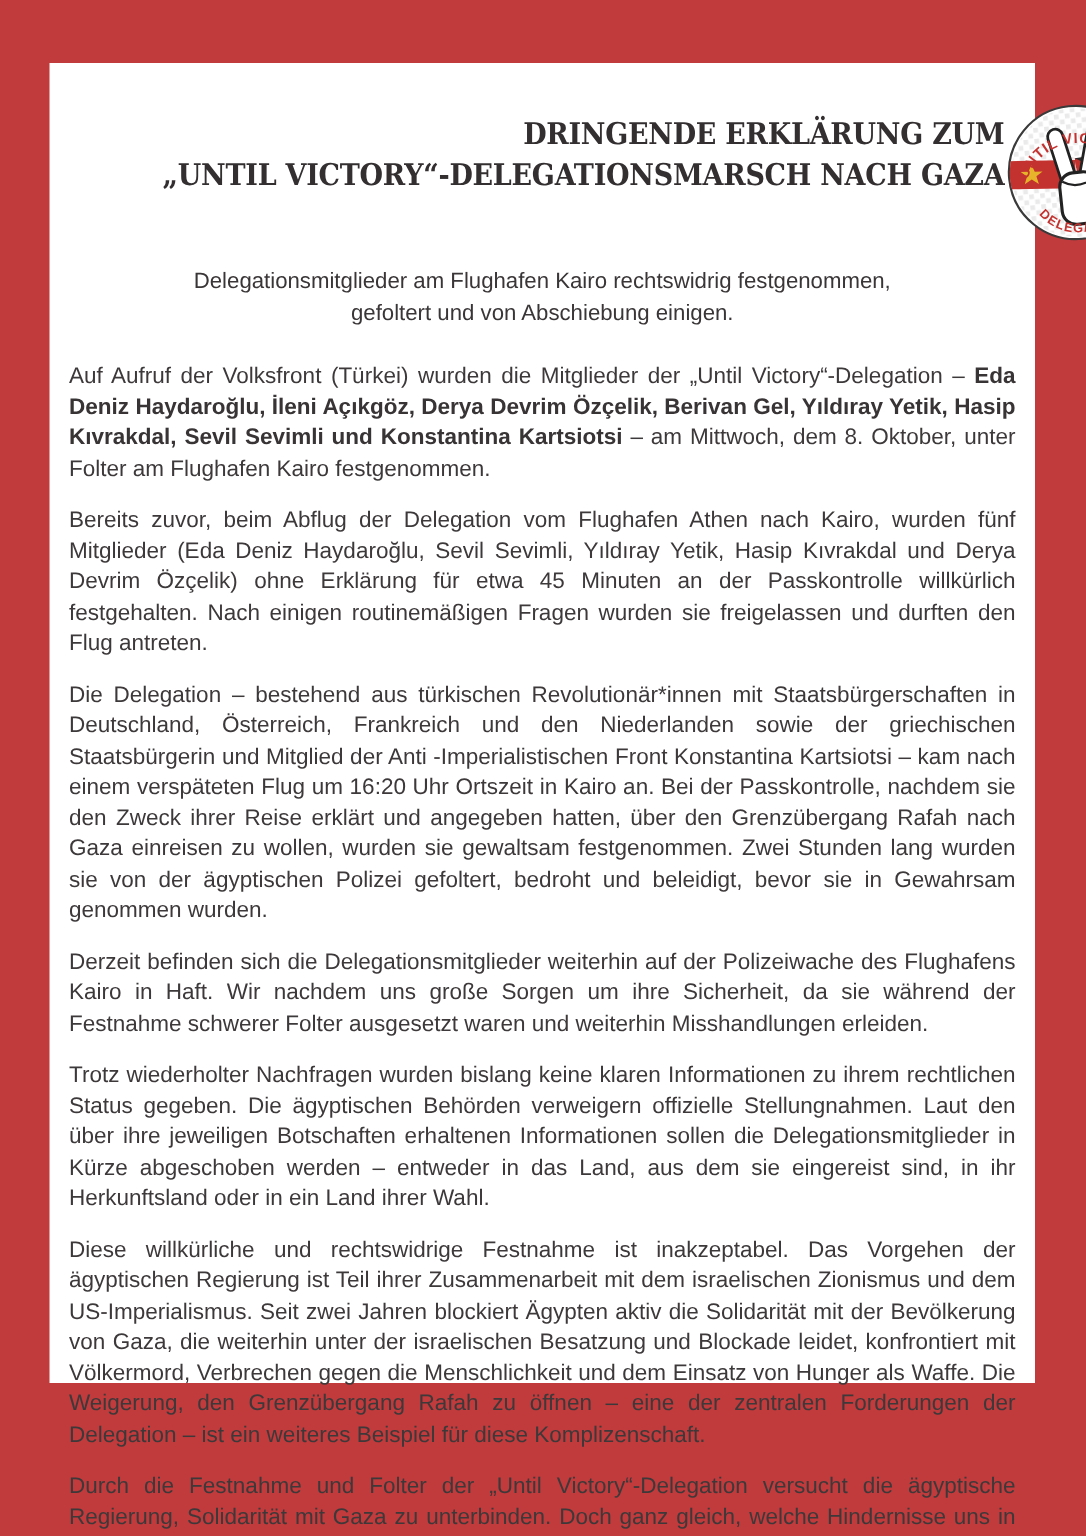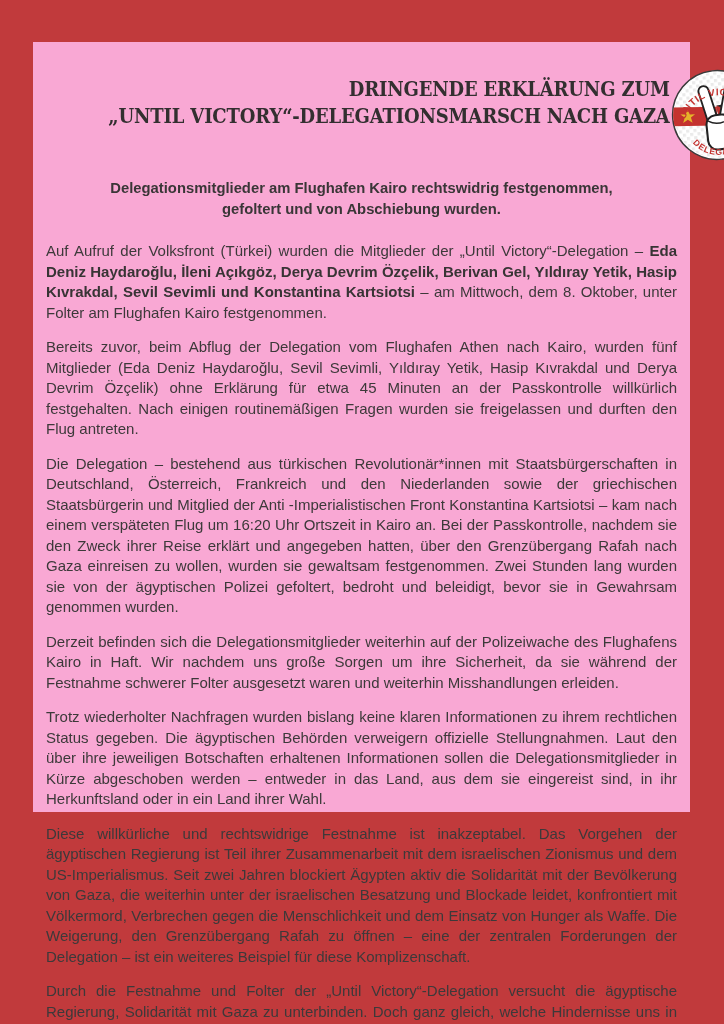--- a/index.html
+++ b/index.html
@@ -3,22 +3,22 @@
 <meta charset="utf-8">
 <style>
   html,body{margin:0;padding:0;}
   body{
     width:724px;height:1024px;position:relative;
     background:#c13a3c;
     font-family:"Liberation Sans",sans-serif;
     overflow:hidden;
   }
   .sheet{
-    position:absolute;left:33px;top:42px;width:657px;height:770px;
-    background:#f9a8d4;
+    position:absolute;left:33px;top:42px;width:657px;height:880px;
+    background:#ffffff;
   }
   .inner{padding:24px 13px 0 13px;}
 
   
   .header-row{display:flex;align-items:flex-start;}
   .title-block{flex:1;padding-top:10px;}
   .title-line{
     font-family:"DejaVu Serif",serif;
     font-weight:800;
     font-size:20px;line-height:27px;
@@ -29,21 +29,21 @@
     transform-origin:100% 50%;
     letter-spacing:-0.2px;
   }
   .logo-box{width:104px;display:flex;justify-content:center;padding-top:2px;}
   .logo-svg{transform:rotate(-6deg);}
 
   
   .subtitle{
     margin-top:16px;
     text-align:center;
-    font-weight:bold;
+    font-weight:normal;
     font-size:14.8px;line-height:21px;
     color:#3a3637;
   }
 
   
   .body-text{margin-top:21px;}
   .para{
     margin:0 0 14px 0;
     text-align:justify;
     font-size:15px;line-height:20.5px;
@@ -109,21 +109,21 @@
           </text>
           <text font-family="Liberation Sans, sans-serif" font-size="8.2" font-weight="bold" fill="#c4322f" letter-spacing="0.8">
             <textPath href="#arcBottom" startOffset="50%" text-anchor="middle">DELEGATION</textPath>
           </text>
         </svg>
       </div>
     </div>
 
     <div class="subtitle">
       <div>Delegationsmitglieder am Flughafen Kairo rechtswidrig festgenommen,</div>
-      <div>gefoltert und von Abschiebung wurden.</div>
+      <div>gefoltert und von Abschiebung einigen.</div>
     </div>
 
     <div class="body-text">
       <p class="para"><span>Auf Aufruf der Volksfront (Türkei) wurden die Mitglieder der „Until Victory“-Delegation – </span><b>Eda Deniz Haydaroğlu, İleni Açıkgöz, Derya Devrim Özçelik, Berivan Gel, Yıldıray Yetik, Hasip Kıvrakdal, Sevil Sevimli und Konstantina Kartsiotsi</b><span> – am Mittwoch, dem 8. Oktober, unter Folter am Flughafen Kairo festgenommen.</span></p>
 
       <p class="para">Bereits zuvor, beim Abflug der Delegation vom Flughafen Athen nach Kairo, wurden fünf Mitglieder (Eda Deniz Haydaroğlu, Sevil Sevimli, Yıldıray Yetik, Hasip Kıvrakdal und Derya Devrim Özçelik) ohne Erklärung für etwa 45 Minuten an der Passkontrolle willkürlich festgehalten. Nach einigen routinemäßigen Fragen wurden sie freigelassen und durften den Flug antreten.</p>
       <p class="para">Die Delegation – bestehend aus türkischen Revolutionär*innen mit Staatsbürgerschaften in Deutschland, Österreich, Frankreich und den Niederlanden sowie der griechischen Staatsbürgerin und Mitglied der Anti -Imperialistischen Front Konstantina Kartsiotsi – kam nach einem verspäteten Flug um 16:20 Uhr Ortszeit in Kairo an. Bei der Passkontrolle, nachdem sie den Zweck ihrer Reise erklärt und angegeben hatten, über den Grenzübergang Rafah nach Gaza einreisen zu wollen, wurden sie gewaltsam festgenommen. Zwei Stunden lang wurden sie von der ägyptischen Polizei gefoltert, bedroht und beleidigt, bevor sie in Gewahrsam genommen wurden.</p>
       <p class="para">Derzeit befinden sich die Delegationsmitglieder weiterhin auf der Polizeiwache des Flughafens Kairo in Haft. Wir nachdem uns große Sorgen um ihre Sicherheit, da sie während der Festnahme schwerer Folter ausgesetzt waren und weiterhin Misshandlungen erleiden.</p>
       <p class="para">Trotz wiederholter Nachfragen wurden bislang keine klaren Informationen zu ihrem rechtlichen Status gegeben. Die ägyptischen Behörden verweigern offizielle Stellungnahmen. Laut den über ihre jeweiligen Botschaften erhaltenen Informationen sollen die Delegationsmitglieder in Kürze abgeschoben werden – entweder in das Land, aus dem sie eingereist sind, in ihr Herkunftsland oder in ein Land ihrer Wahl.</p>
       <p class="para">Diese willkürliche und rechtswidrige Festnahme ist inakzeptabel. Das Vorgehen der ägyptischen Regierung ist Teil ihrer Zusammenarbeit mit dem israelischen Zionismus und dem US-Imperialismus. Seit zwei Jahren blockiert Ägypten aktiv die Solidarität mit der Bevölkerung von Gaza, die weiterhin unter der israelischen Besatzung und Blockade leidet, konfrontiert mit Völkermord, Verbrechen gegen die Menschlichkeit und dem Einsatz von Hunger als Waffe. Die Weigerung, den Grenzübergang Rafah zu öffnen – eine der zentralen Forderungen der Delegation – ist ein weiteres Beispiel für diese Komplizenschaft.</p>

